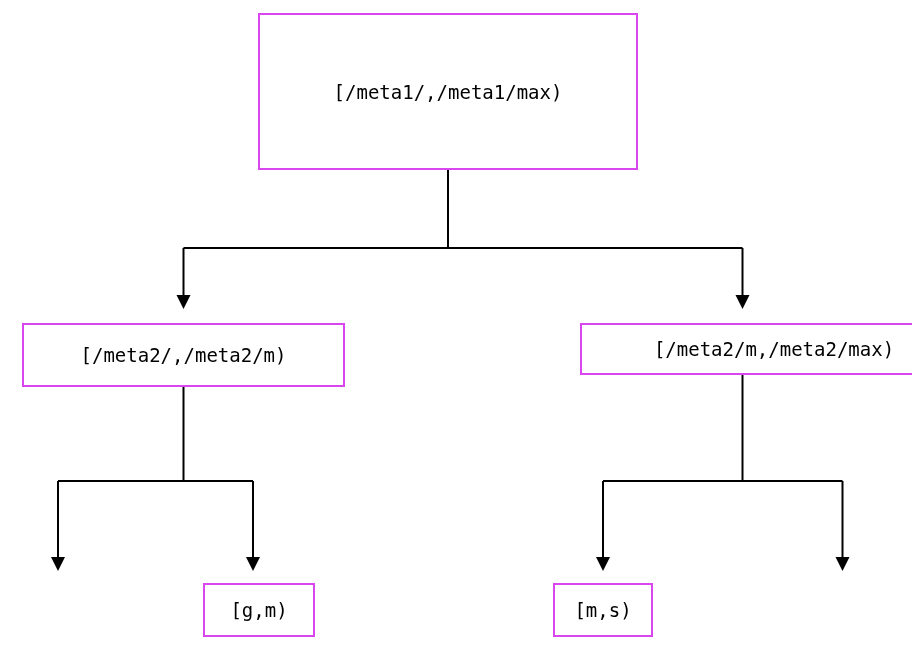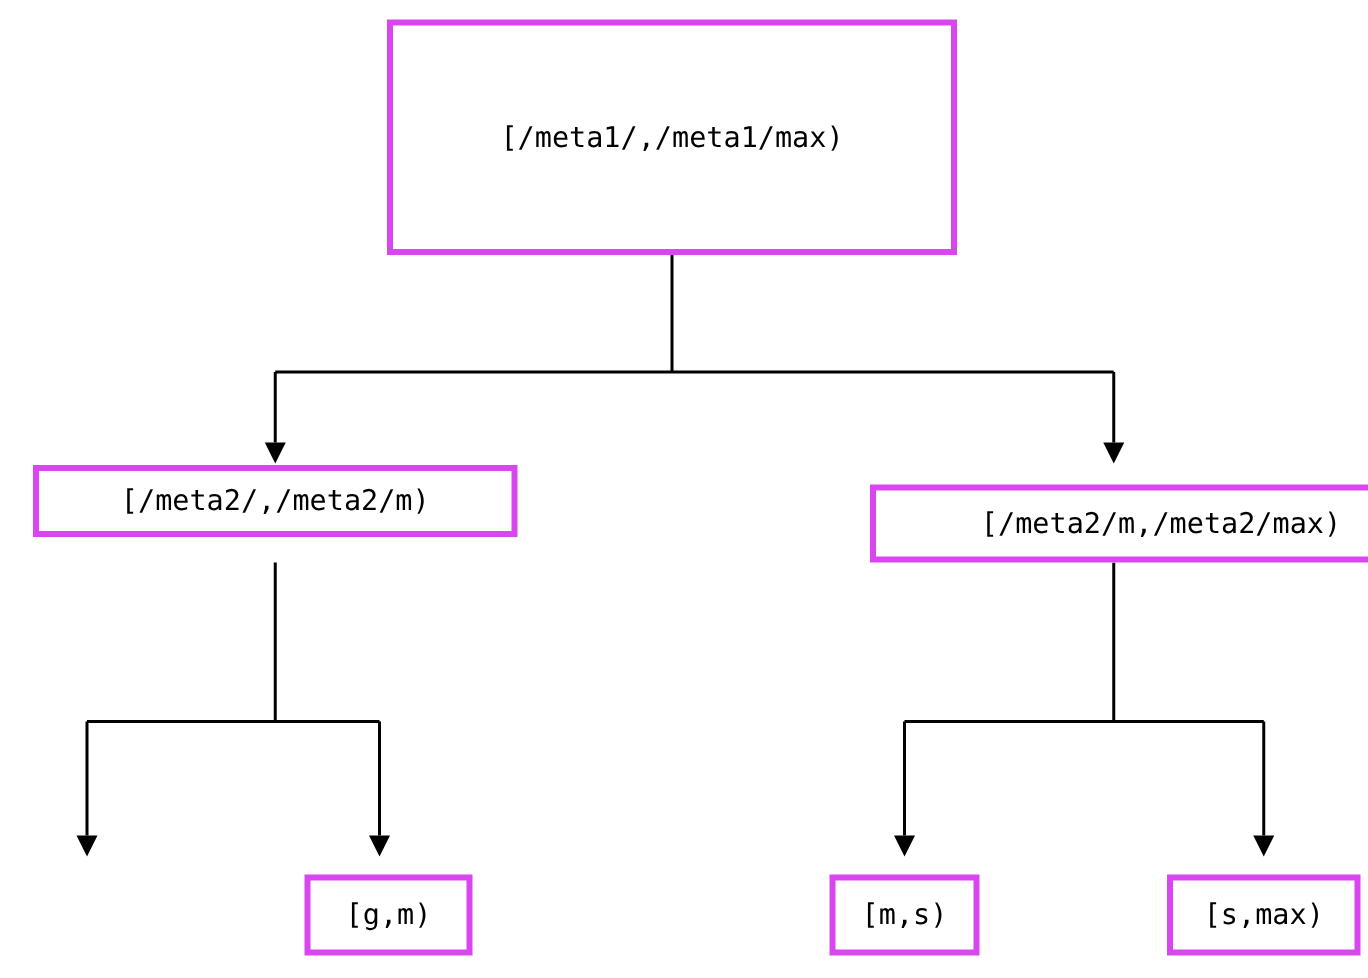--- a/index.html
+++ b/index.html
@@ -11,32 +11,32 @@
     position: relative;
     width: 912px;
     height: 652px;
     background: #ffffff;
     font-family: "DejaVu Sans Mono", "Liberation Mono", monospace;
     overflow: hidden;
   }
   .node {
     position: absolute;
     box-sizing: border-box;
-    border: 4px solid #d946ef;
+    border: 2px solid #d946ef;
     background: #ffffff;
     color: #000000;
     display: flex;
     align-items: center;
     justify-content: center;
     font-size: 19px;
     letter-spacing: 0;
     white-space: nowrap;
   }
   .node-root   { left: 258px; top: 13px;  width: 380px; height: 157px; }
-  .node-left   { left: 22px;  top: 310px; width: 323px; height: 48px; }
+  .node-left   { left: 22px;  top: 323px; width: 323px; height: 64px; }
   .node-right  { left: 580px; top: 323px; width: 388px; height: 52px; }
   .node-ag     { left: 8px;   top: 583px; width: 100px; height: 54px; }
   .node-gm     { left: 203px; top: 583px; width: 112px; height: 54px; }
   .node-ms     { left: 553px; top: 583px; width: 100px; height: 54px; }
   .node-smax   { left: 778px; top: 583px; width: 129px; height: 54px; }
   svg.connectors {
     position: absolute;
     left: 0;
     top: 0;
     width: 912px;
@@ -101,17 +101,14 @@
 
 
   <div class="node node-gm">
     <span>[g,m)</span>
   </div>
 
   <div class="node node-ms">
     <span>[m,s)</span>
   </div>
 
-  <div class="node node-smax">
-    <span>[s,max)</span>
-  </div>
 
 </div>
 
 </body></html>

